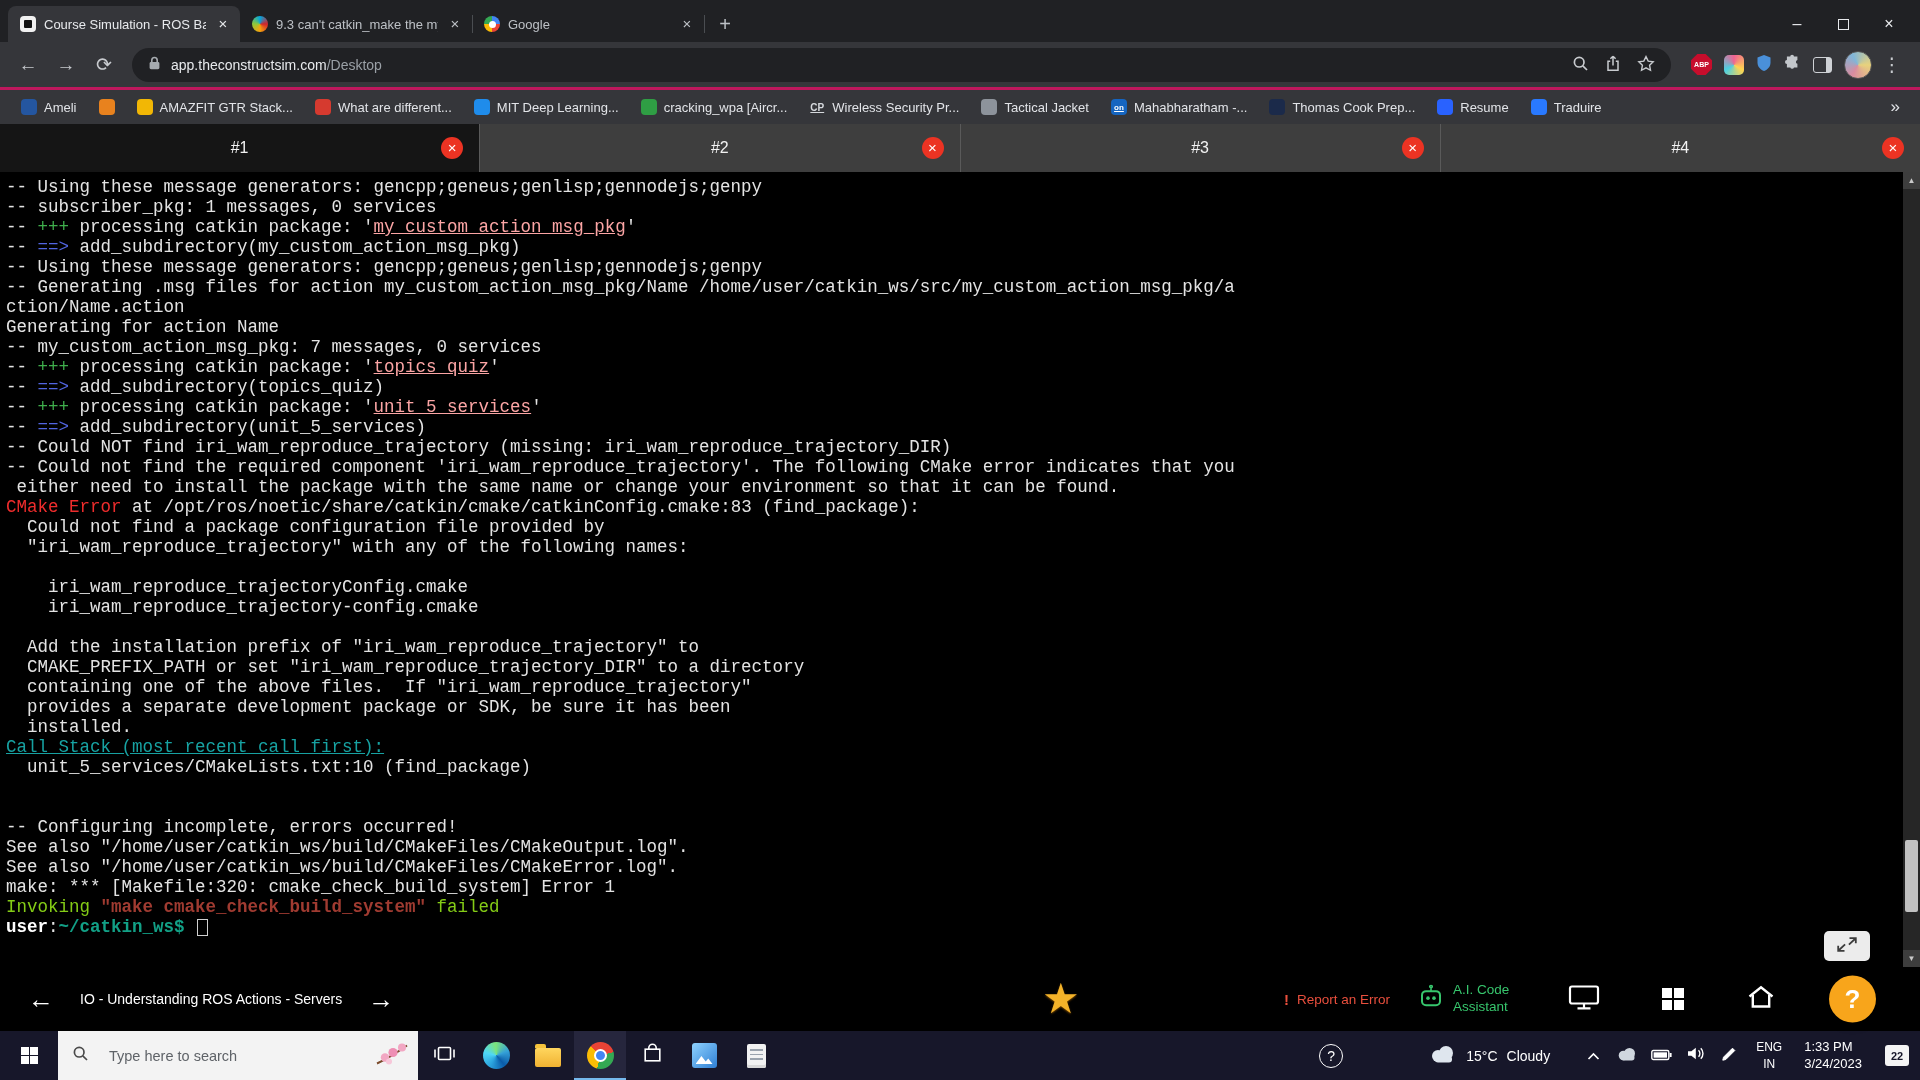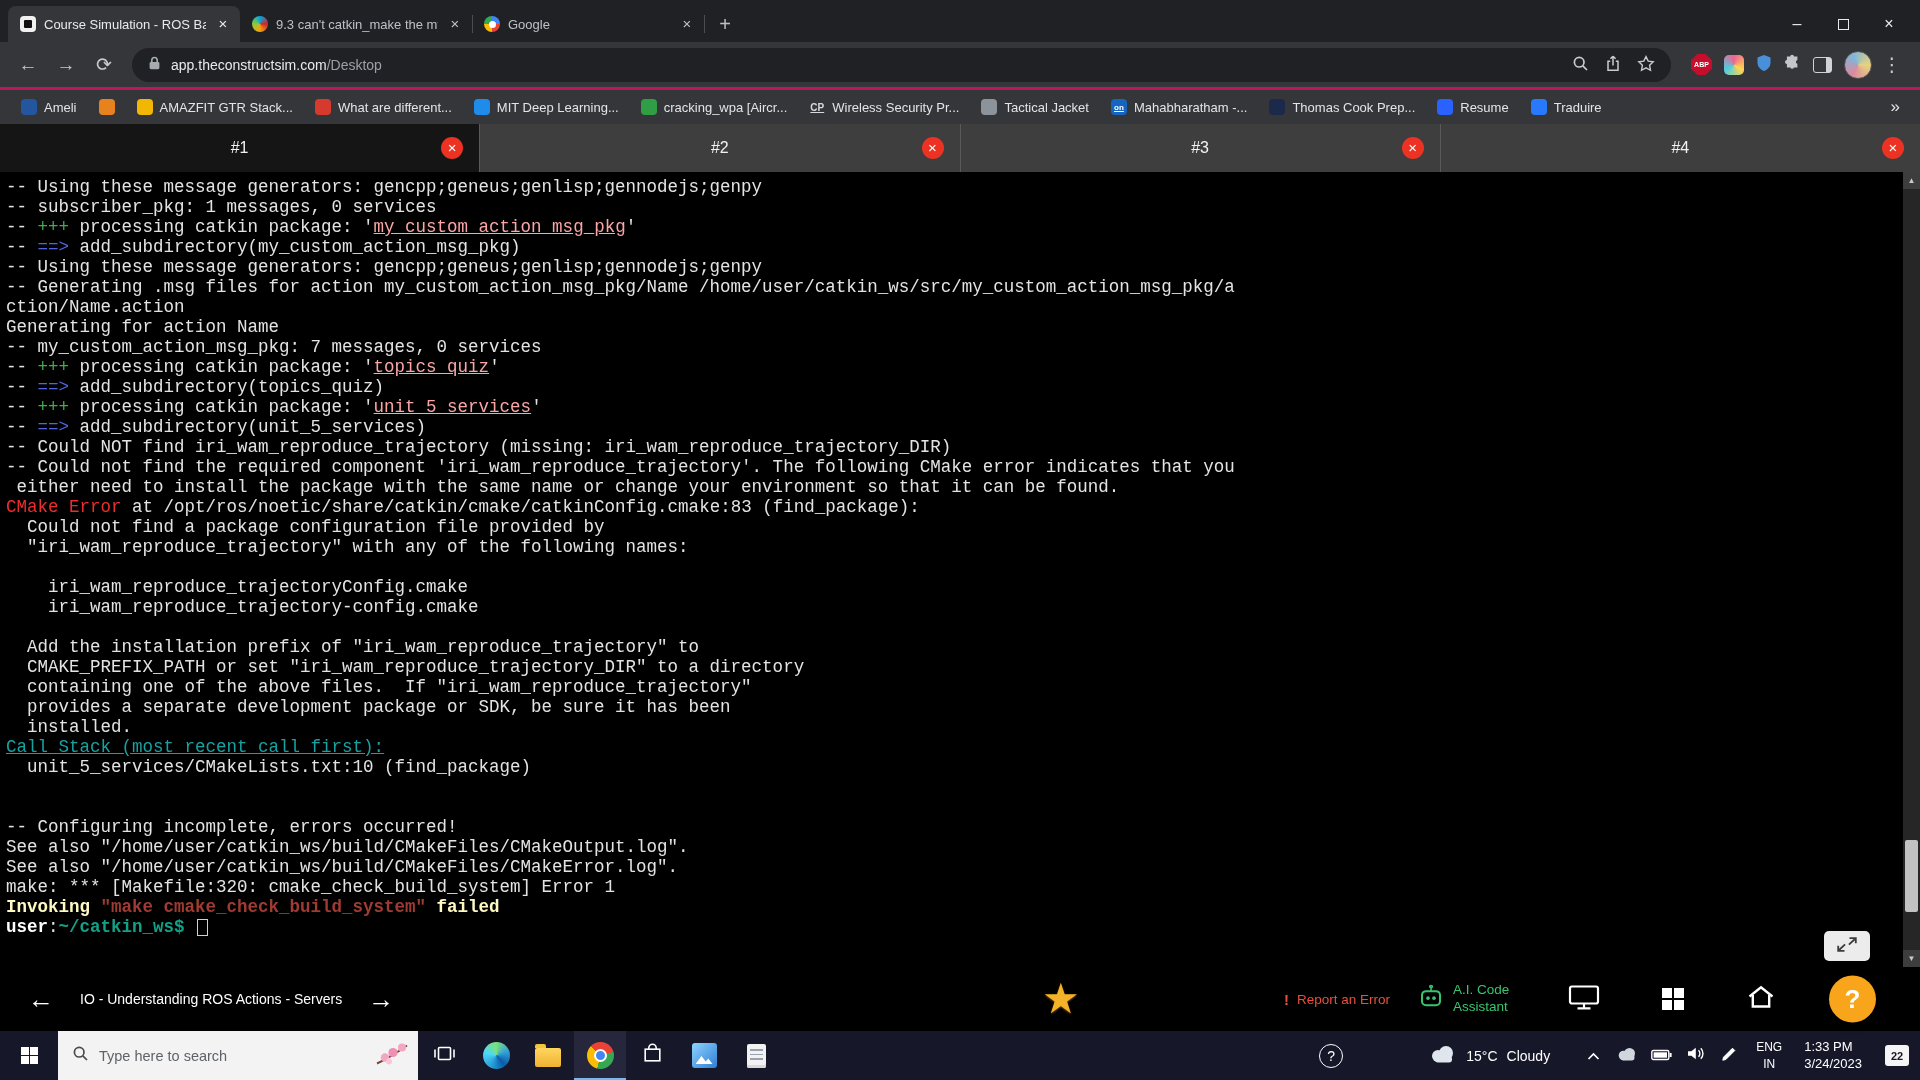--- a/index.html
+++ b/index.html
@@ -56,21 +56,21 @@
   .term-tab-close { position: absolute; right: 16px; top: 50%; transform: translateY(-50%); width: 22px; height: 22px; border-radius: 50%; background: #ec3323; color: #fff; font-size: 15px; line-height: 22px; text-align: center; }
 
   
   .term-wrap { flex: 1; position: relative; background: #000; overflow: hidden; }
   .terminal { position: absolute; left: 0; right: 17px; top: 0; bottom: 0; padding: 5px 0 0 6px; font-family: "Liberation Mono", "DejaVu Sans Mono", monospace; font-size: 17.5px; line-height: 20px; color: #e3e3e3; white-space: pre; overflow: hidden; }
   .term-line { height: 20px; }
   .c-g { color: #3fae4c; }
   .c-b { color: #fca5a5; text-decoration: underline; }
   .c-bl { color: #5165e0; }
   .c-r { color: #ee2c2c; }
-  .c-dr { color: #fef9c3; font-weight: bold; }
+  .c-dr { color: #84cc16; }
   .c-drb { color: #a03b31; font-weight: bold; }
   .c-cy { color: #17a2a2; text-decoration: underline; }
   .c-tp { color: #12a086; font-weight: bold; }
   .c-w { color: #ffffff; font-weight: bold; }
   .c-cursor { display: inline-block; width: 11px; height: 17px; border: 1.5px solid #d0d0d0; vertical-align: middle; margin-left: 2px; }
 
   .scrollbar { position: absolute; right: 0; top: 0; bottom: 0; width: 17px; background: #262626; }
   .sb-up, .sb-down { position: absolute; left: 0; width: 17px; height: 17px; background: #3d3d3d; color: #c9c9c9; font-size: 8px; display: flex; align-items: center; justify-content: center; }
   .sb-up { top: 0; } .sb-down { bottom: 0; }
   .sb-thumb { position: absolute; left: 2px; width: 13px; height: 72px; top: 84%; background: #c2c2c2; border-radius: 2px; }
@@ -102,21 +102,21 @@
   .help-btn { position: absolute; left: 1829px; top: 50%; transform: translateY(-50%); width: 47px; height: 47px; border-radius: 50%; background: #f8a51b; color: #fff; font-size: 26px; font-weight: bold; display: flex; align-items: center; justify-content: center; box-shadow: 0 2px 8px rgba(0,0,0,.55); }
 
   
   .taskbar { height: 49px; background: #17172a; display: flex; align-items: stretch; flex: none; }
   .tb-start { width: 58px; display: flex; align-items: center; justify-content: center; }
   .win-logo { width: 17px; height: 17px; display: block;
     background: linear-gradient(#fff,#fff) 0 0/8px 8px no-repeat,
                 linear-gradient(#fff,#fff) 9px 0/8px 8px no-repeat,
                 linear-gradient(#fff,#fff) 0 9px/8px 8px no-repeat,
                 linear-gradient(#fff,#fff) 9px 9px/8px 8px no-repeat; }
-  .tb-search { width: 360px; background: #f3f3f3; display: flex; align-items: center; gap: 10px; padding: 2px 14px; position: relative; color: #4a4a4a; }
+  .tb-search { width: 360px; background: #f3f3f3; display: flex; align-items: center; gap: 20px; padding: 2px 14px; position: relative; color: #4a4a4a; }
   .tb-search-input { flex: 1; border: none; outline: none; background: transparent; font-size: 14.5px; color: #333; font-family: inherit; padding-right: 42px; }
   .tb-search-input::placeholder { color: #5f6368; opacity: 1; }
   .blossom { position: absolute; right: 8px; top: 50%; transform: translateY(-50%); }
   .tb-icon { width: 52px; display: flex; align-items: center; justify-content: center; position: relative; }
   .tb-icon.active { background: #26263d; box-shadow: inset 0 -2px 0 #76b9ed; }
   .icon-edge { width: 27px; height: 27px; border-radius: 50%; background: conic-gradient(from 140deg, #0a5ba8, #2ba3dd, #4fd8f7, #7ce37a, #35a1d8, #0a5ba8); display: block; }
   .icon-folder { width: 26px; height: 19px; background: linear-gradient(#ffd65e, #f0b232); border-radius: 2px; position: relative; margin-top: 4px; display: block; }
   .icon-folder::before { content: ""; position: absolute; top: -4px; left: 0; width: 11px; height: 4px; background: #f5c33c; border-radius: 2px 2px 0 0; }
   .icon-chrome { width: 27px; height: 27px; border-radius: 50%; background: conic-gradient(from -45deg, #ea4335 0 120deg, #34a853 120deg 240deg, #fbbc05 240deg 360deg); position: relative; display: block; }
   .icon-chrome::after { content: ""; position: absolute; inset: 7px; border-radius: 50%; background: #4285f4; border: 2.5px solid #fff; }

